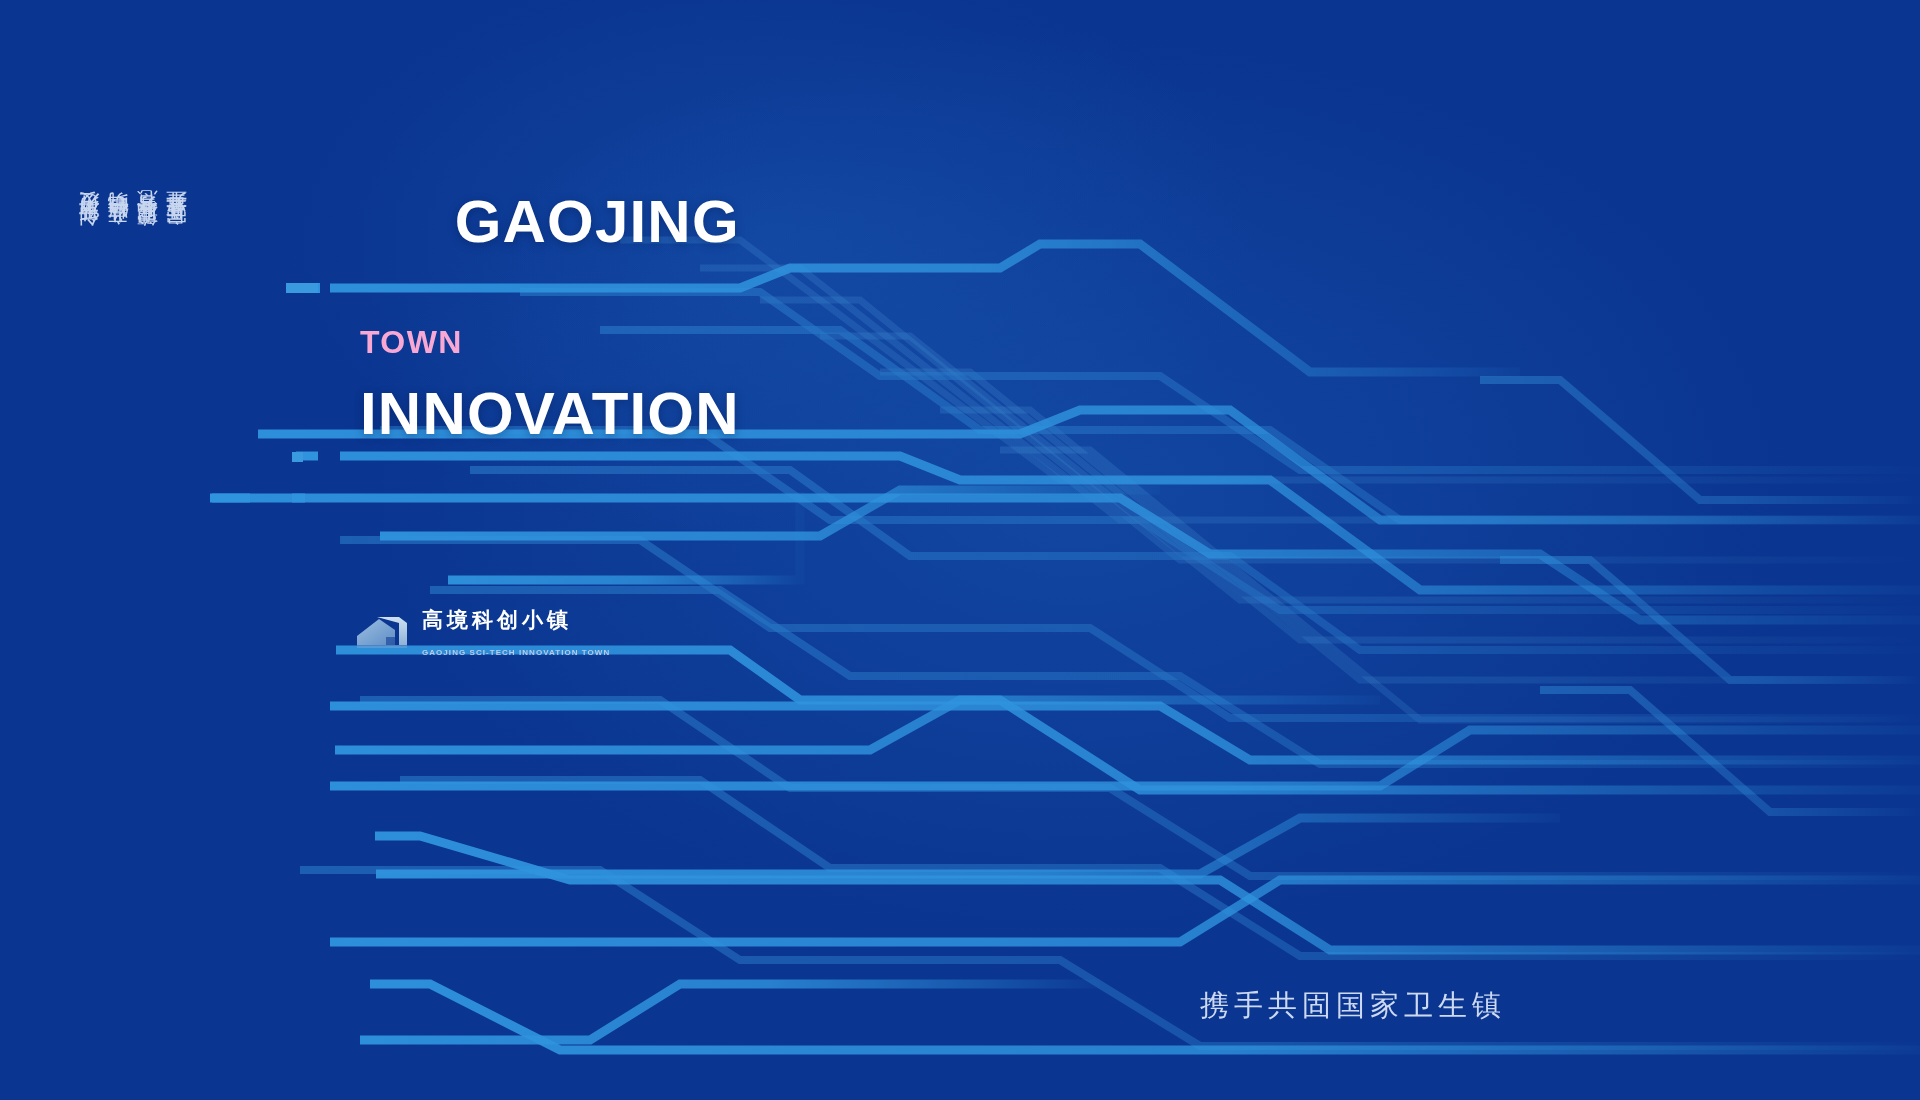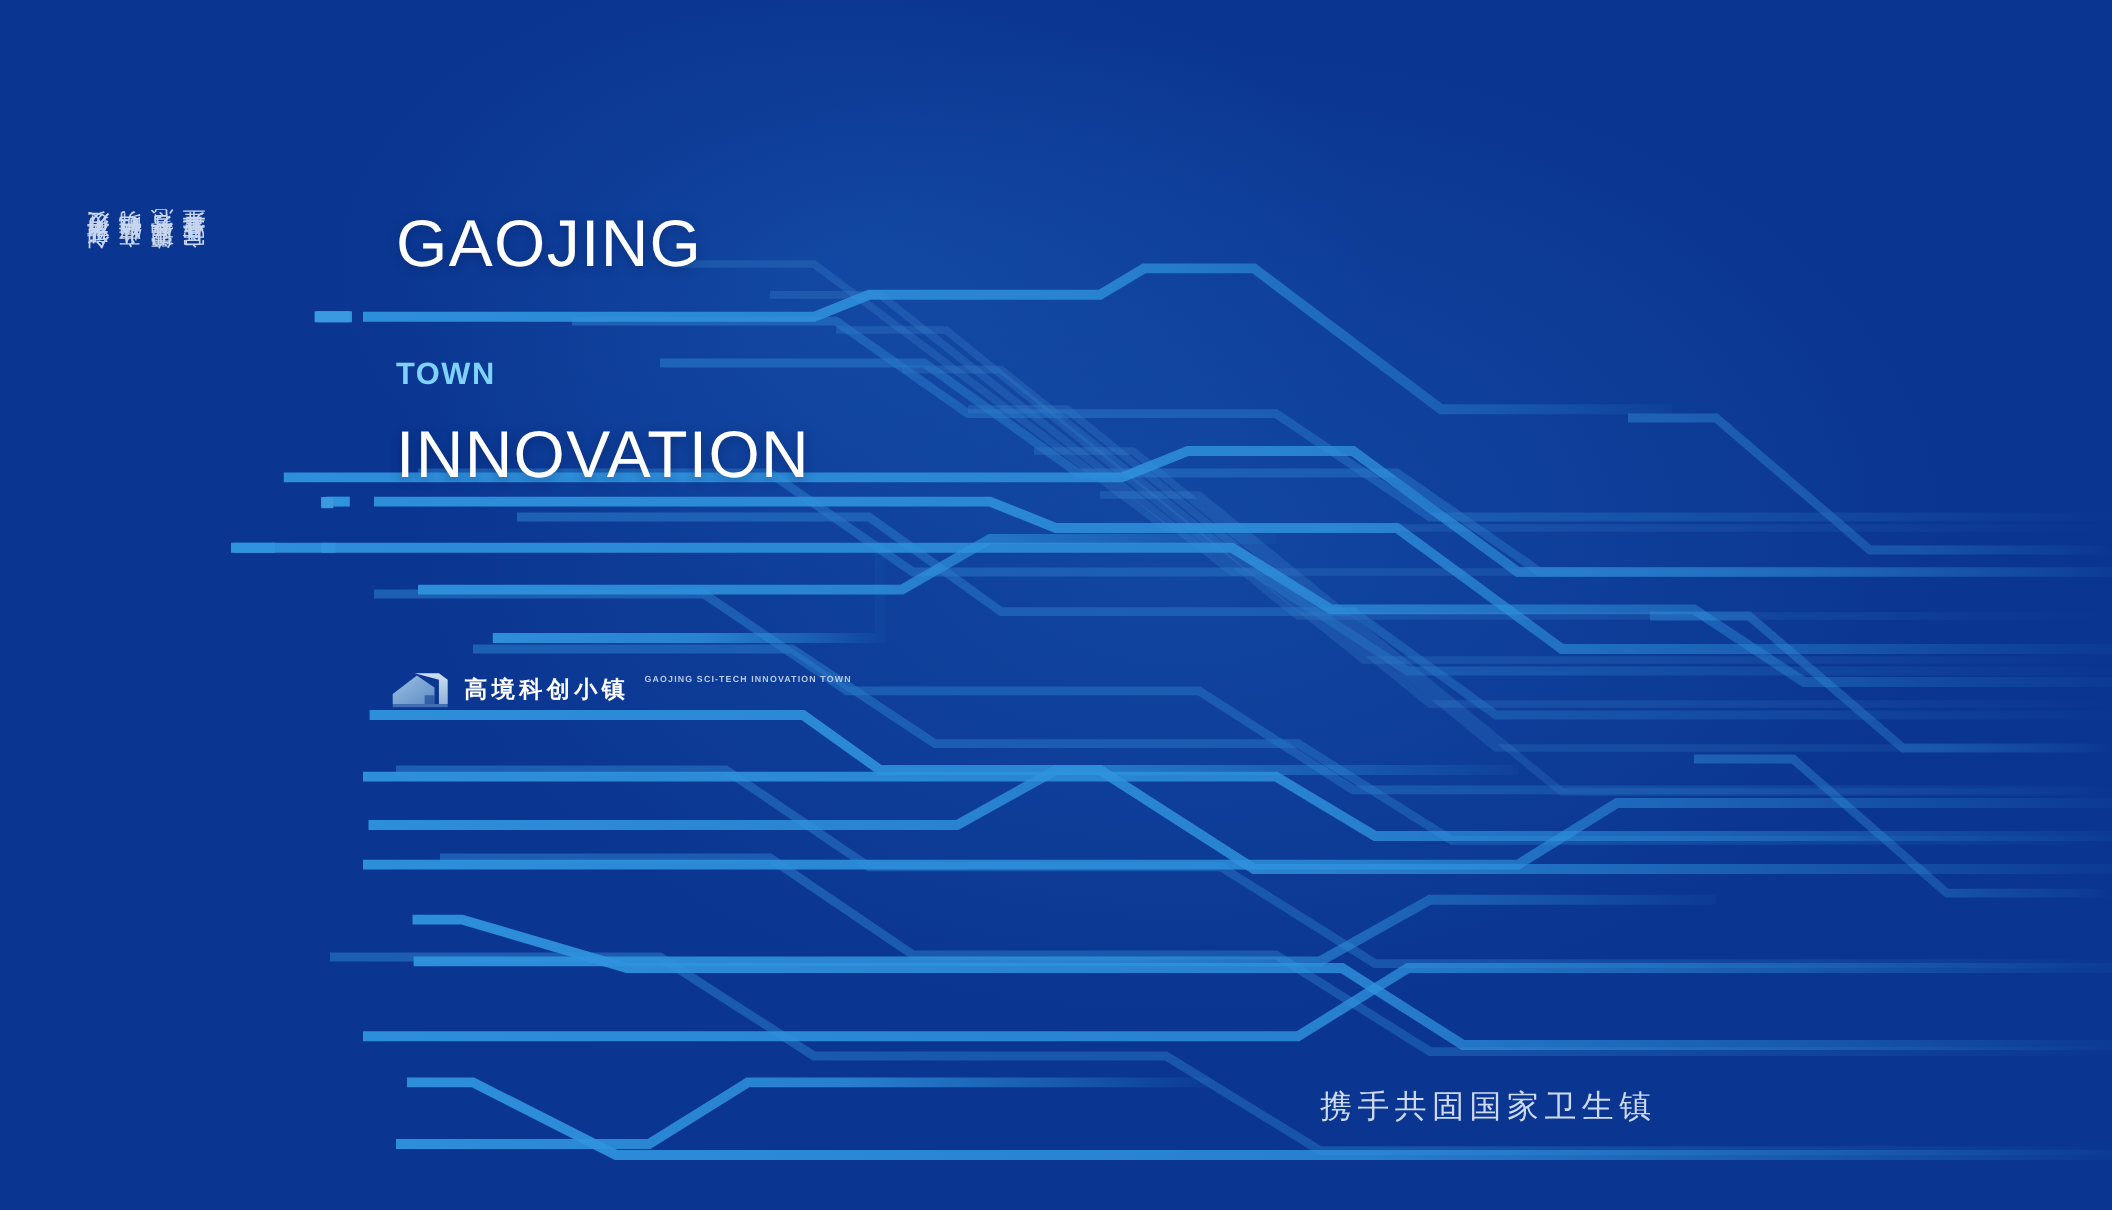--- a/index.html
+++ b/index.html
@@ -30,36 +30,37 @@
     left: 0; top: 0;
     width: 1920px; height: 1100px;
   }
 
   
   .headline {
     position: absolute;
     left: 360px;
     top: 62px;
     color: #ffffff;
-    font-weight: normal;
+    font-weight: bold;
     font-size: 60px;
     line-height: 64px;
     letter-spacing: 1.2px;
     white-space: pre;
     text-shadow: 0 2px 10px rgba(0,20,70,0.35);
+    text-align: right;
   }
   .headline-line { display: block; }
 
   .town-word {
     position: absolute;
     left: 360px;
     top: 324px;
-    color: #7dd3fc;
-    font-weight: bold;
-    font-size: 28px;
+    color: #f9a8d4;
+    font-weight: bold;
+    font-size: 32px;
     letter-spacing: 1.4px;
   }
 
   
   .vertical-slogan {
     position: absolute;
     left: 78px;
     top: 225px;
     display: flex;
     flex-direction: row-reverse;
@@ -97,21 +98,21 @@
     left: 355px;
     top: 606px;
     display: flex;
     align-items: center;
     gap: 11px;
   }
   .logo-mark {
     width: 56px; height: 42px;
     flex: 0 0 auto;
   }
-  .logo-text-block { display: flex; gap: 14px; }
+  .logo-text-block { display: flex; flex-direction: column; gap: 14px; }
   .logo-cn {
     color: #ffffff;
     font-size: 21px;
     font-weight: bold;
     letter-spacing: 4px;
     font-family: "DejaVu Sans", "Liberation Sans", sans-serif;
     white-space: nowrap;
   }
   .logo-en {
     color: #b9cbe8;

